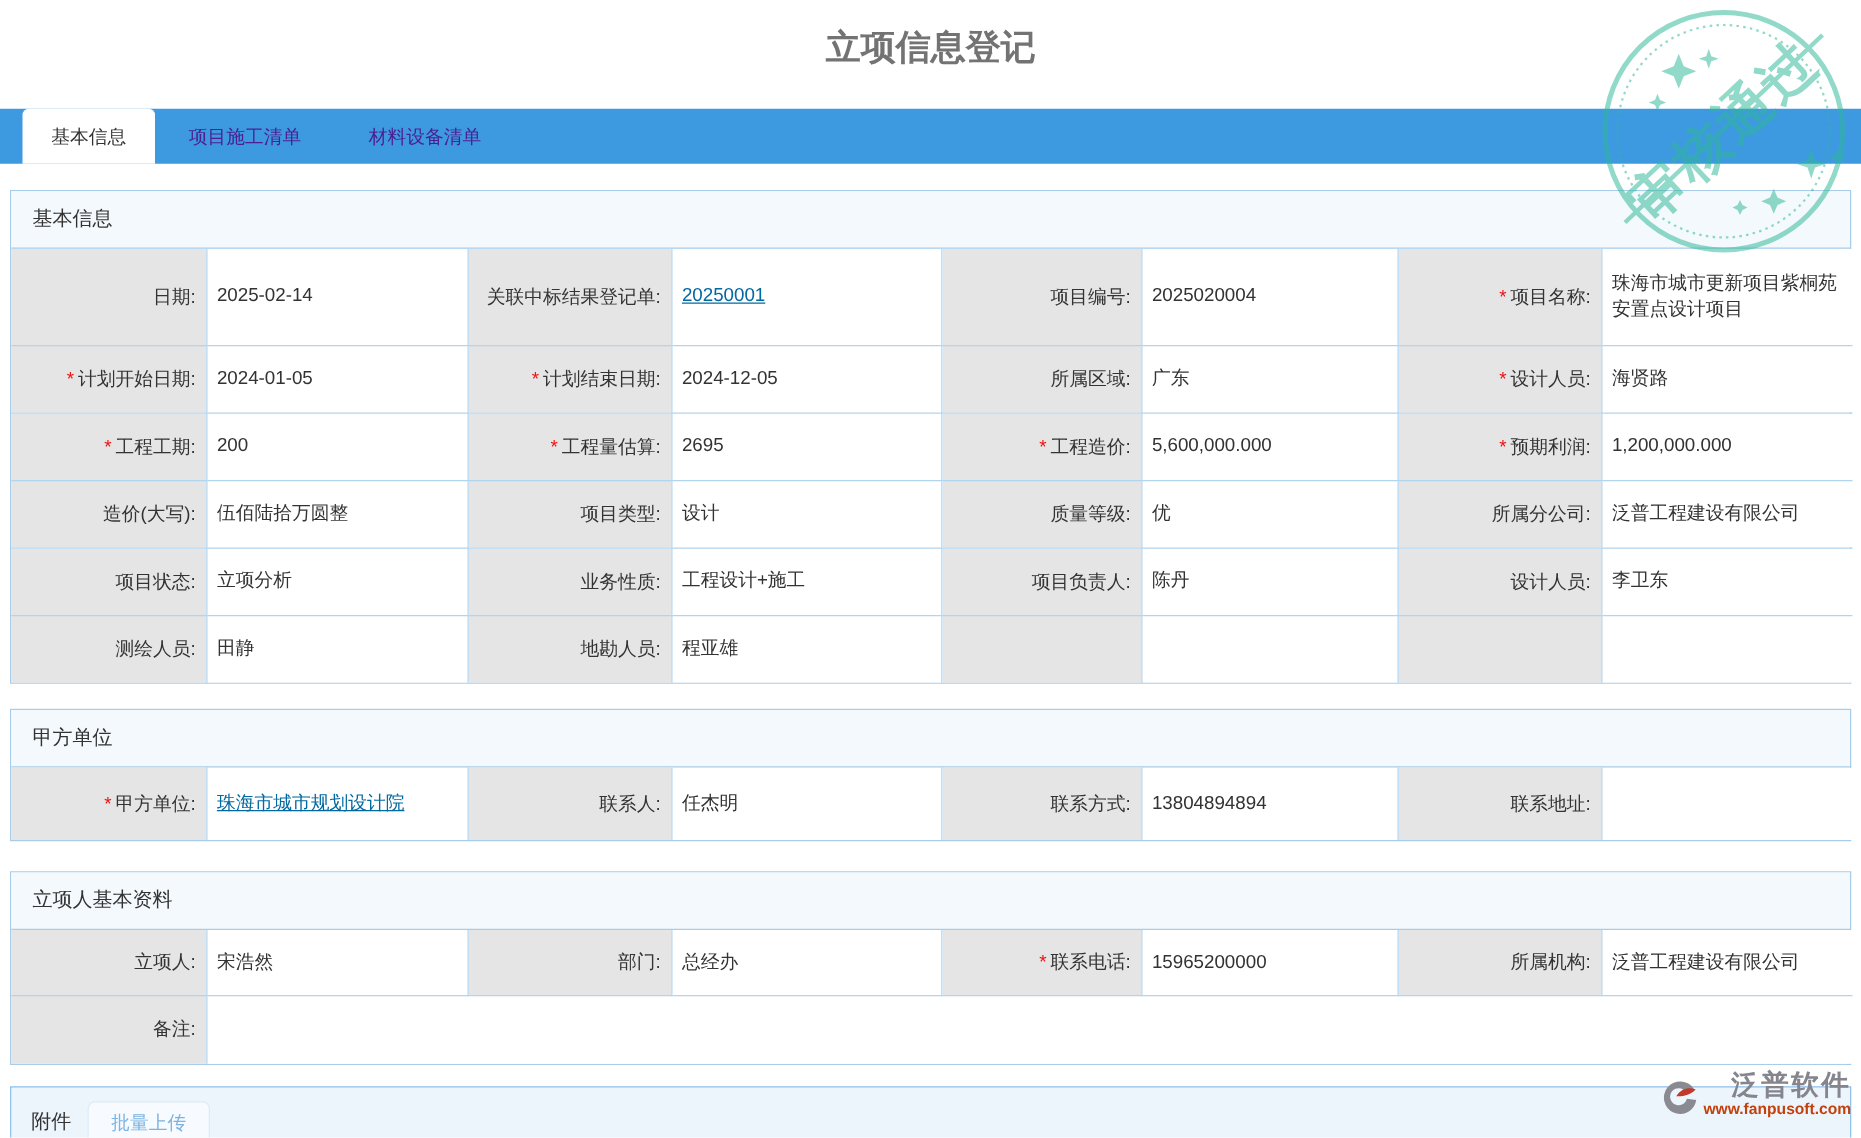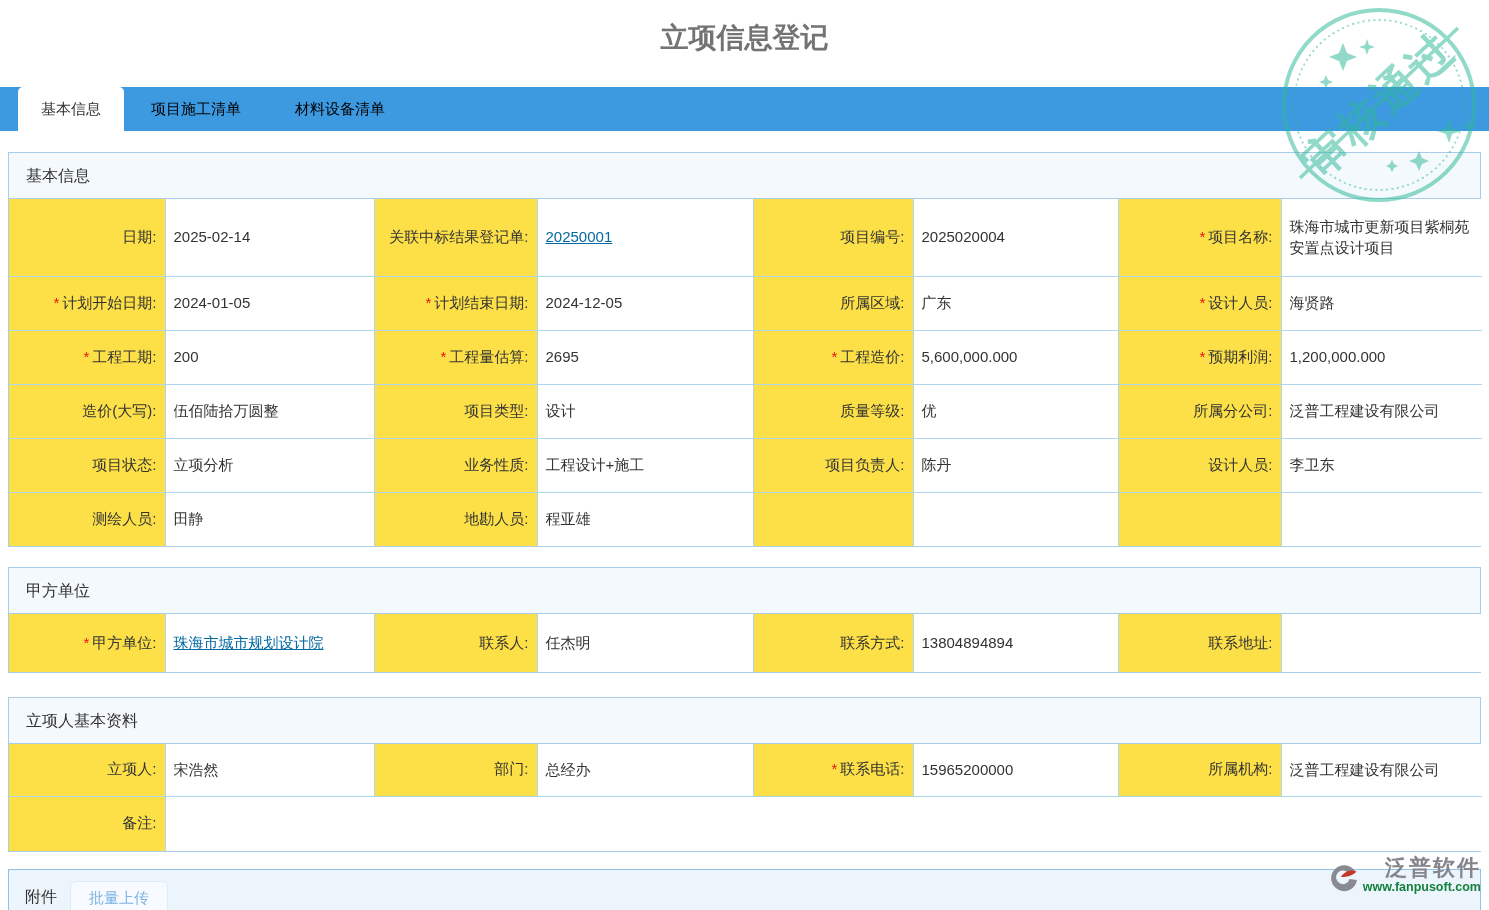--- a/index.html
+++ b/index.html
@@ -14,21 +14,21 @@
     padding-top:20px;height:36px;line-height:36px;
     text-align:center;font-size:28px;font-weight:bold;color:#737373;
   }
   
   .tabbar{
     margin-top:31px;height:44px;background:#3d9ae1;
     display:flex;align-items:stretch;padding-left:18px;
   }
   .tab{
     display:flex;align-items:center;padding:0 27px;
-    font-size:15px;color:#000000;cursor:pointer;white-space:nowrap;
+    font-size:15px;color:#4c1d95;cursor:pointer;white-space:nowrap;
   }
   .tab.active{
     background:#ffffff;color:#333;border-radius:5px 5px 0 0;padding:0 23px;
   }
   
   .section{
     margin:0 8px;border:1px solid #a9cde9;background:#fff;
   }
   .sec-hd{
     height:45px;line-height:45px;background:#f4f9fd;
@@ -37,21 +37,21 @@
   }
   table.grid{
     width:100%;border-collapse:collapse;table-layout:fixed;
     border-style:hidden;
   }
   table.grid td{
     border:1px solid #b1d4ef;font-size:15px;color:#333;
     padding:4px 8px;overflow:hidden;
   }
   td.lbl{
-    background:#fde047;text-align:right;padding-right:9px;
+    background:#e5e5e5;text-align:right;padding-right:9px;
   }
   td.val{
     background:#ffffff;text-align:left;line-height:1.45;
   }
   .req{color:#ee1111;margin-right:3px;}
   a.lnk{color:#0369a1;text-decoration:underline;cursor:pointer;}
   tr.h77{height:77px;} tr.h54{height:54px;} tr.h58{height:58px;}
   tr.h52{height:52px;} tr.h55{height:55px;}
   .mt20{margin-top:20px;} .mt21{margin-top:21px;} .mt24{margin-top:24px;}
   
@@ -71,21 +71,21 @@
     position:absolute;left:1272px;top:-2px;width:214px;height:214px;
     opacity:.52;pointer-events:none;z-index:20;
   }
   
   .logo{
     position:absolute;right:8px;top:856px;z-index:15;
     display:flex;align-items:flex-end;gap:3px;cursor:pointer;
   }
   .logo-txt{display:flex;flex-direction:column;align-items:flex-end;}
   .logo-name{font-size:22px;font-weight:bold;color:#85858d;letter-spacing:2px;line-height:24px;}
-  .logo-url{font-size:12.5px;color:#15803d;font-weight:bold;line-height:14px;}
+  .logo-url{font-size:12.5px;color:#c2410c;font-weight:bold;line-height:14px;}
 </style>
 </head>
 <body>
 
 <div class="page-title">立项信息登记</div>
 
 <div class="tabbar">
   <div class="tab active">基本信息</div>
   <div class="tab">项目施工清单</div>
   <div class="tab">材料设备清单</div>

